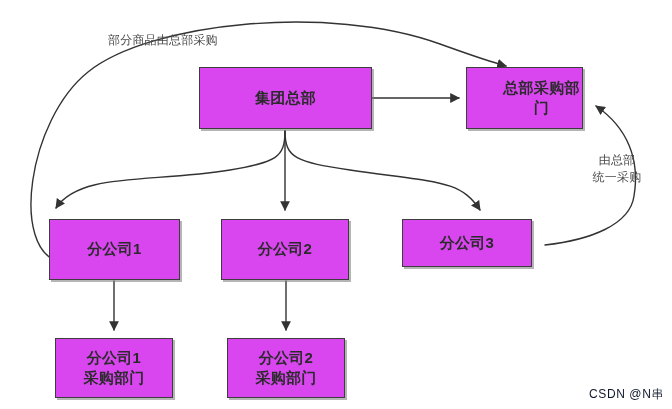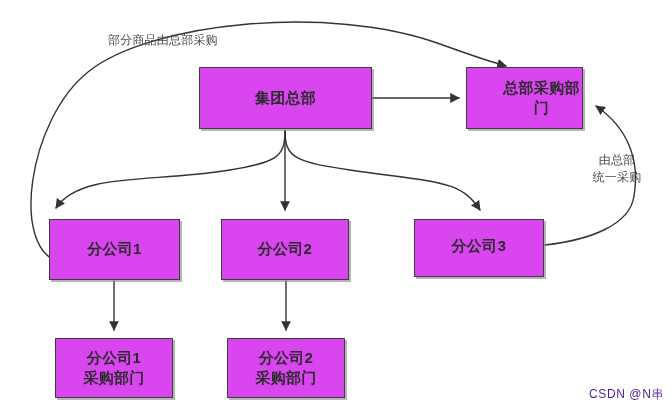--- a/index.html
+++ b/index.html
@@ -50,21 +50,21 @@
     line-height: 1.45;
     text-align: center;
     white-space: pre-line;
     font-weight: normal;
     letter-spacing: 0.2px;
   }
   .watermark {
     position: absolute;
     right: 8px;
     bottom: 6px;
-    color: #4c1d95;
+    color: #0f172a;
     font-size: 12px;
     letter-spacing: 0.6px;
     user-select: none;
   }
 </style>
 </head>
 <body>
 
 <div id="diagram-root">
 
@@ -95,21 +95,21 @@
   </svg>
 
   <div class="node-box" style="left:199px; top:67px; width:173px; height:62px;">集团总部</div>
 
   <div class="node-box" style="left:466px; top:67px; width:117px; height:62px;padding-left:34px;">总部采购部门</div>
 
   <div class="node-box" style="left:49px; top:219px; width:131px; height:61px;">分公司1</div>
 
   <div class="node-box" style="left:221px; top:219px; width:128px; height:61px;">分公司2</div>
 
-  <div class="node-box" style="left:414px; top:219px; width:130px; height:58px;font-family:Liberation Mono, monospace;">分公司3</div>
+  <div class="node-box" style="left:402px; top:219px; width:130px; height:48px;">分公司3</div>
 
   <div class="node-box" style="left:55px; top:338px; width:118px; height:60px;">分公司1
 采购部门</div>
 
   <div class="node-box" style="left:227px; top:338px; width:118px; height:60px;">分公司2
 采购部门</div>
 
   <div class="edge-label" style="left:578px; top:152px; width:78px;">由总部
 统一采购</div>
 

